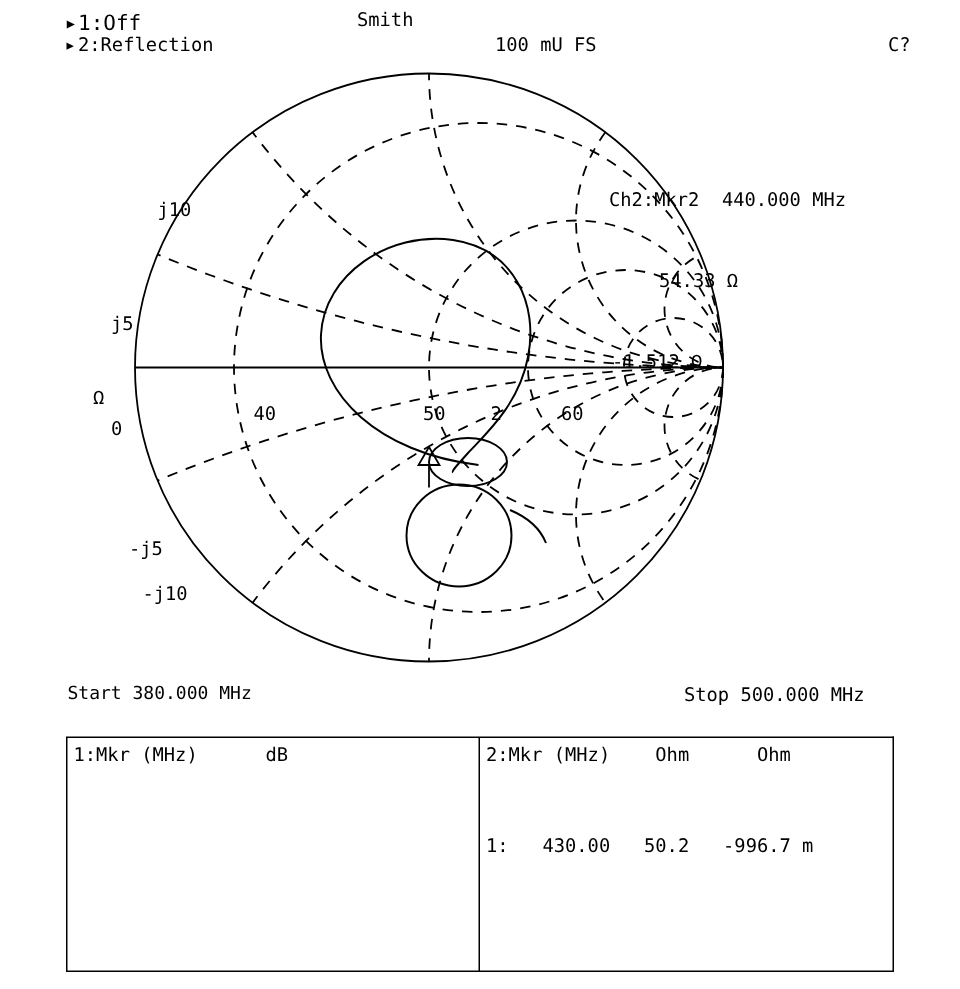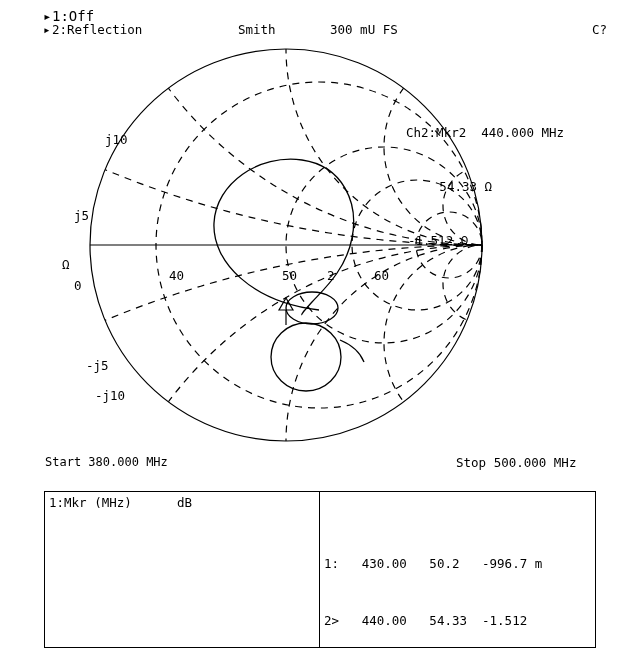--- a/index.html
+++ b/index.html
@@ -33,21 +33,21 @@
     top: 22px;
     font-size: 12.5px;
   }
   .arrow {
     display: inline-block;
     width: 9px;
   }
   #format-label {
     position: absolute;
     left: 238px;
-    top: 22px;
+    top: 5px;
     font-size: 12.5px;
   }
   #scale-label {
     position: absolute;
     left: 330px;
     top: 22px;
     font-size: 12.5px;
   }
   #corner-label {
     position: absolute;
@@ -119,31 +119,31 @@
     white-space: pre;
   }
   #table-left .tbl-head { padding-left: 4px; }
   #table-right .tbl-head { padding-left: 4px; }
   .tbl-rows {
     position: absolute;
     top: 24px;
     left: 4px;
     line-height: 19px;
   }
-  .tbl-rows div { white-space: pre; }
+  .tbl-rows div { white-space: pre; text-align: right; }
 </style>
 </head>
 <body>
 
 <div id="ch1-line" class="mono"><span class="arrow">▸</span><span>1:Off</span></div>
 
 <div id="ch2-line" class="mono"><span class="arrow">▸</span><span>2:Reflection</span></div>
 
 <div id="format-label" class="mono">Smith</div>
-<div id="scale-label" class="mono">300 mU FS</div>
+<div id="scale-label" class="mono">100 mU FS</div>
 <div id="corner-label" class="mono">C?</div>
 
 <div id="marker-readout" class="mono">
   <div>Ch2:Mkr2  440.000 MHz</div>
   <div style="text-align:right; padding-right:72px;">54.33 Ω</div>
   <div style="padding-left:2px;">-1.512 Ω</div>
 </div>
 
 <div id="chart-area">
 <svg id="chart-svg" width="640" height="410" viewBox="0 0 640 410" xmlns="http://www.w3.org/2000/svg">
@@ -211,18 +211,18 @@
 
 <div id="start-label" class="mono">Start 380.000 MHz</div>
 <div id="stop-label" class="mono">Stop 500.000 MHz</div>
 
 <div id="tables">
   <div id="table-left" class="table-box">
     <div class="tbl-head mono">1:Mkr (MHz)      dB</div>
     <div class="tbl-rows mono"></div>
   </div>
   <div id="table-right" class="table-box">
+    <div class="tbl-head mono">2:Mkr (MHz)    Ohm      Ohm</div>
     <div class="tbl-rows mono">
       <div>1:   430.00   50.2   -996.7 m</div>
-      <div>2&gt;   440.00   54.33  -1.512</div>
     </div>
   </div>
 </div>
 
 </body></html>

